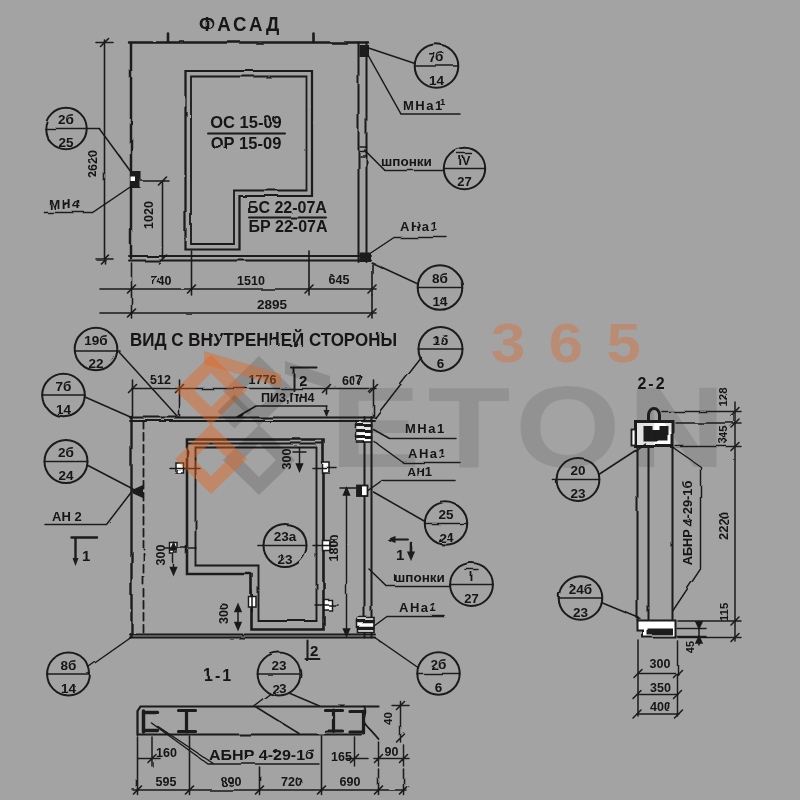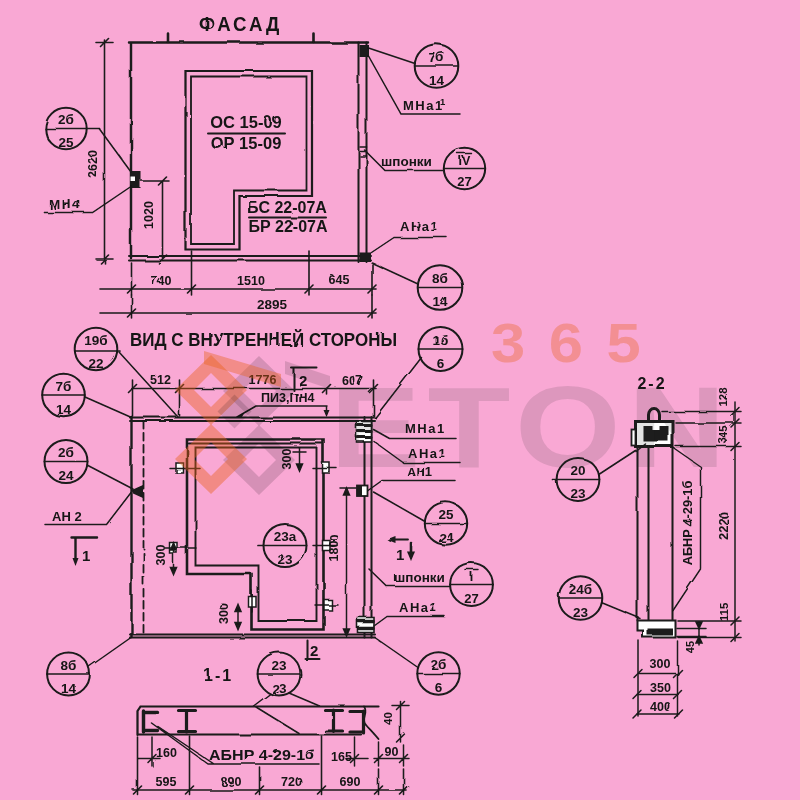--- a/index.html
+++ b/index.html
@@ -1,16 +1,16 @@
 <!DOCTYPE html>
 <html><head>
 <meta charset="utf-8">
 <style>
   html,body{margin:0;padding:0;background:#ffffff;}
-  #page{position:relative;width:800px;height:800px;background:#f9a8d4;overflow:hidden;}
+  #page{position:relative;width:800px;height:800px;background:#a3a3a3;overflow:hidden;}
   svg{position:absolute;left:0;top:0;}
   text{font-family:"Liberation Sans",sans-serif;font-weight:bold;fill:#141414;}
 </style>
 </head>
 <body>
 <div id="page">
 <svg width="800" height="800" viewBox="0 0 800 800" stroke-linecap="round">
 <defs>
   <filter id="rough" x="-3%" y="-3%" width="106%" height="106%">
     <feTurbulence type="fractalNoise" baseFrequency="0.035" numOctaves="2" seed="11" result="n"></feTurbulence>

